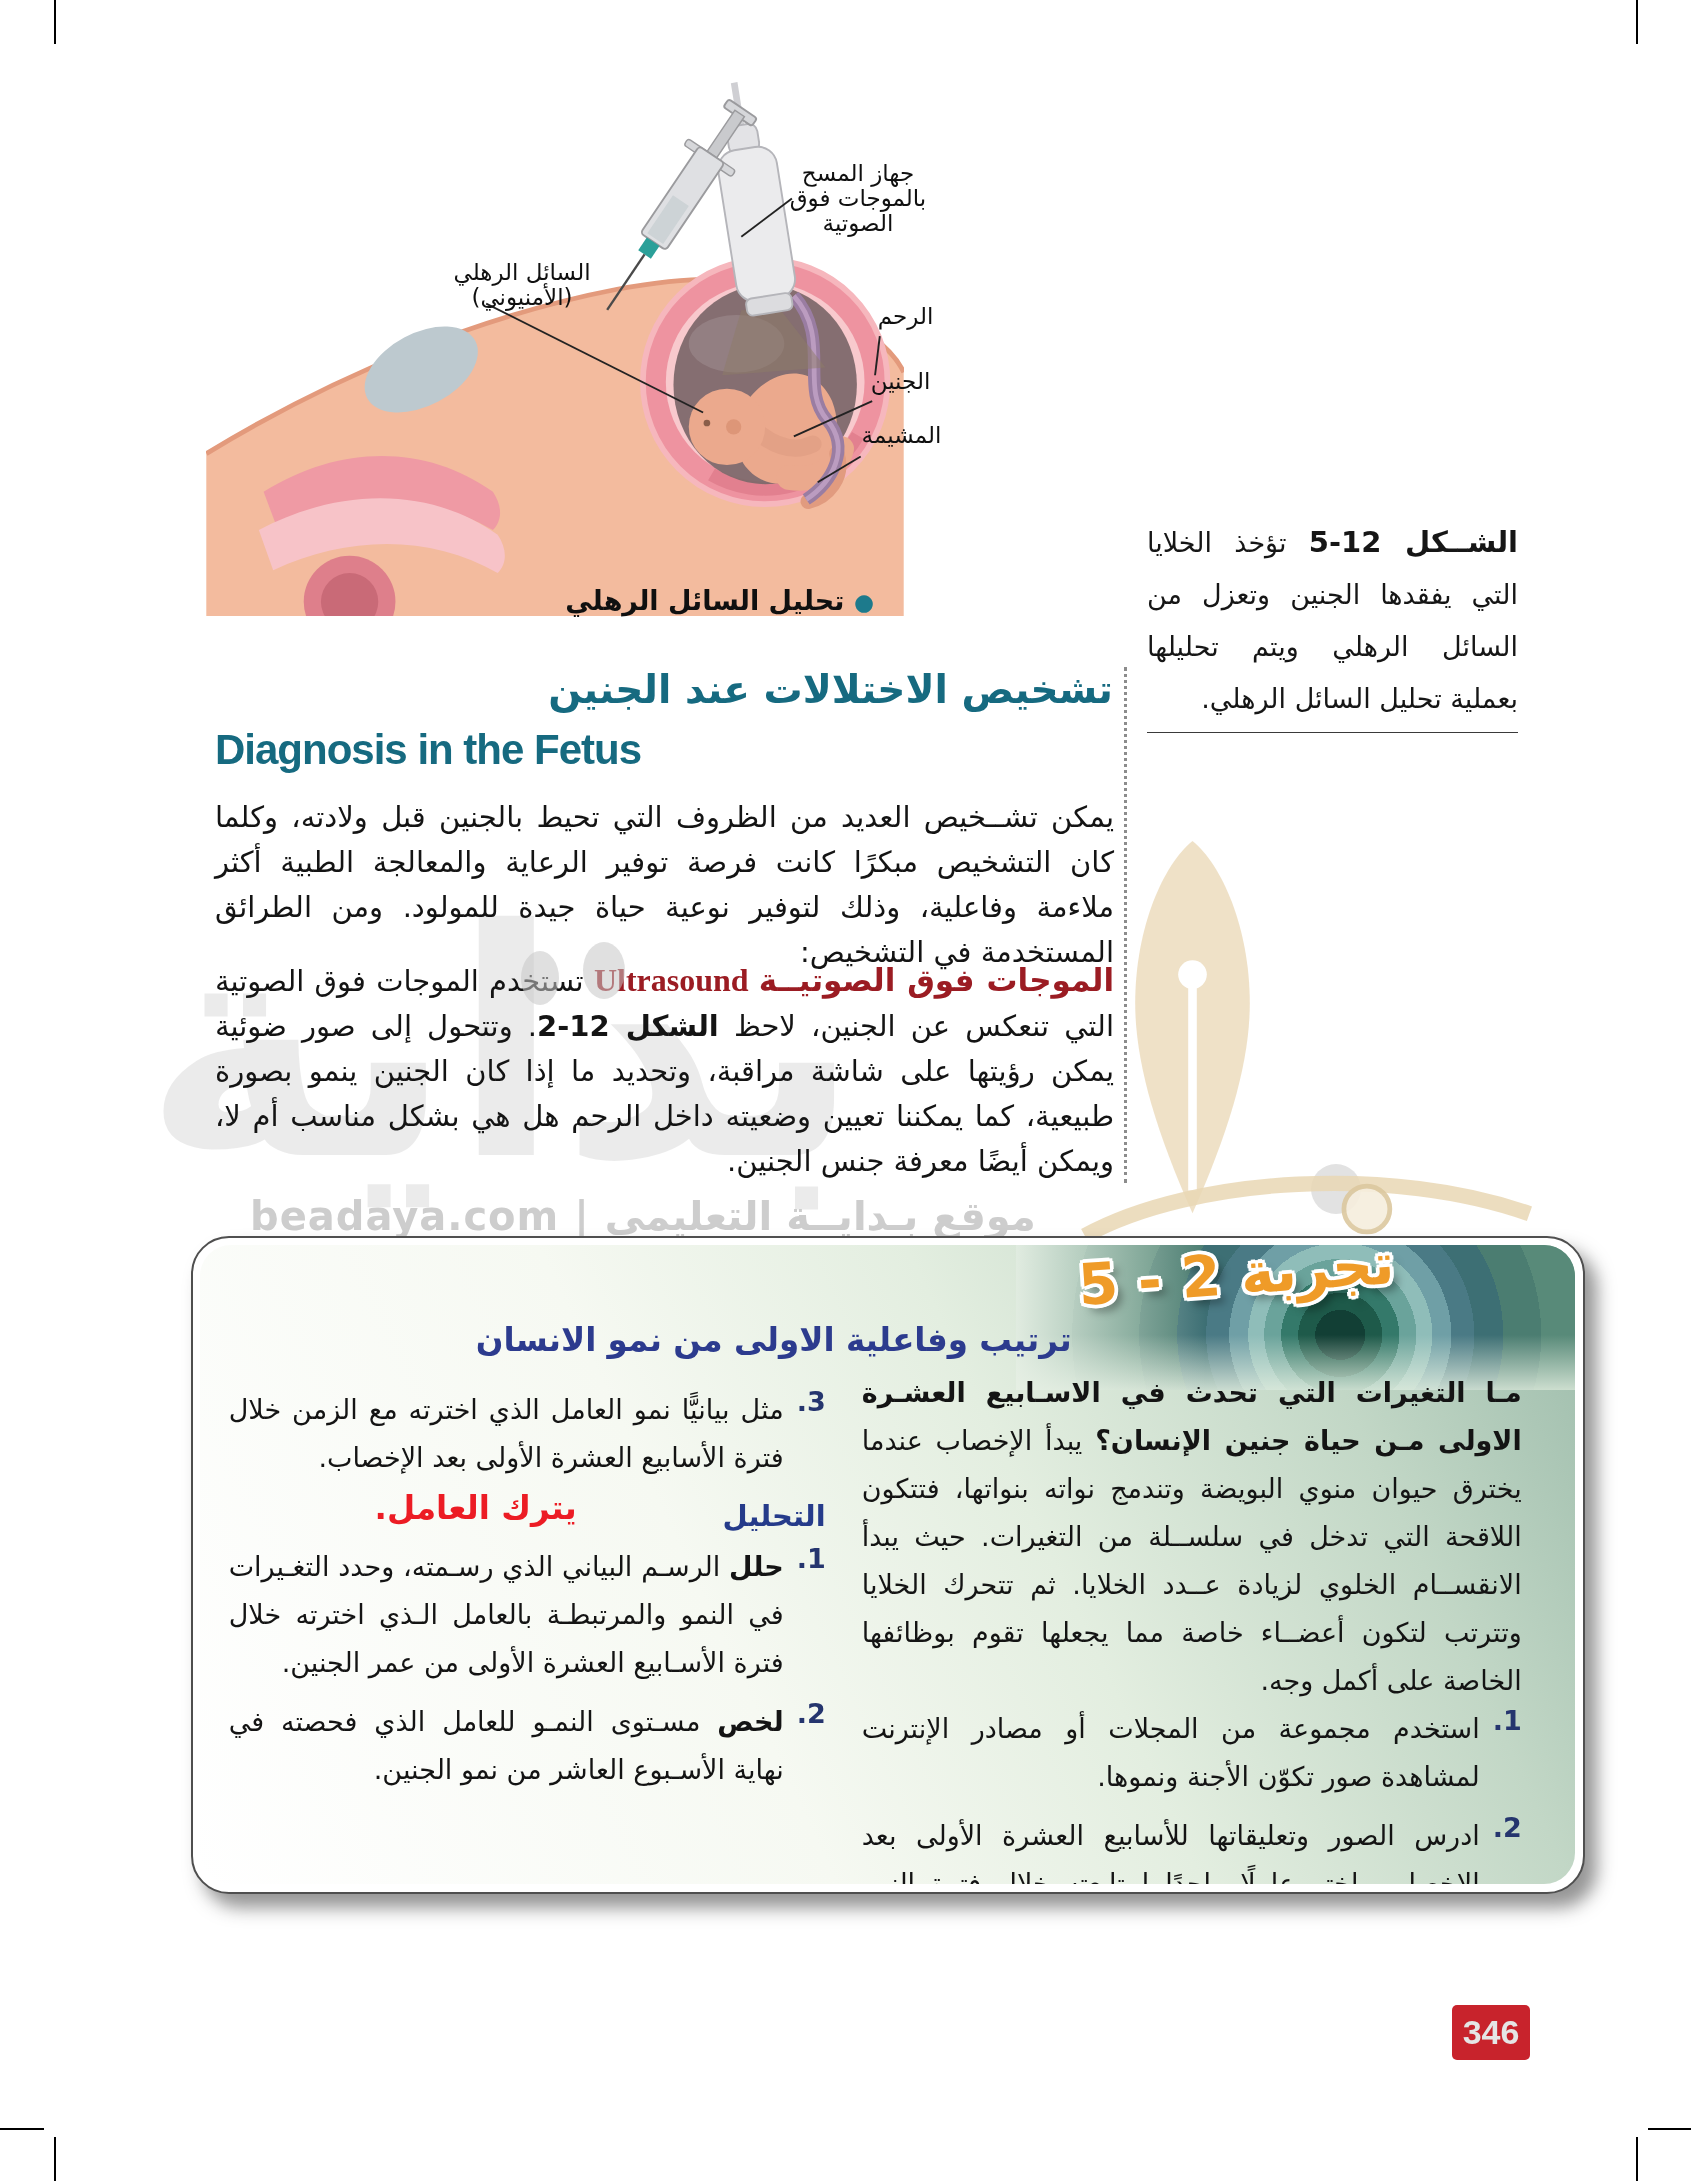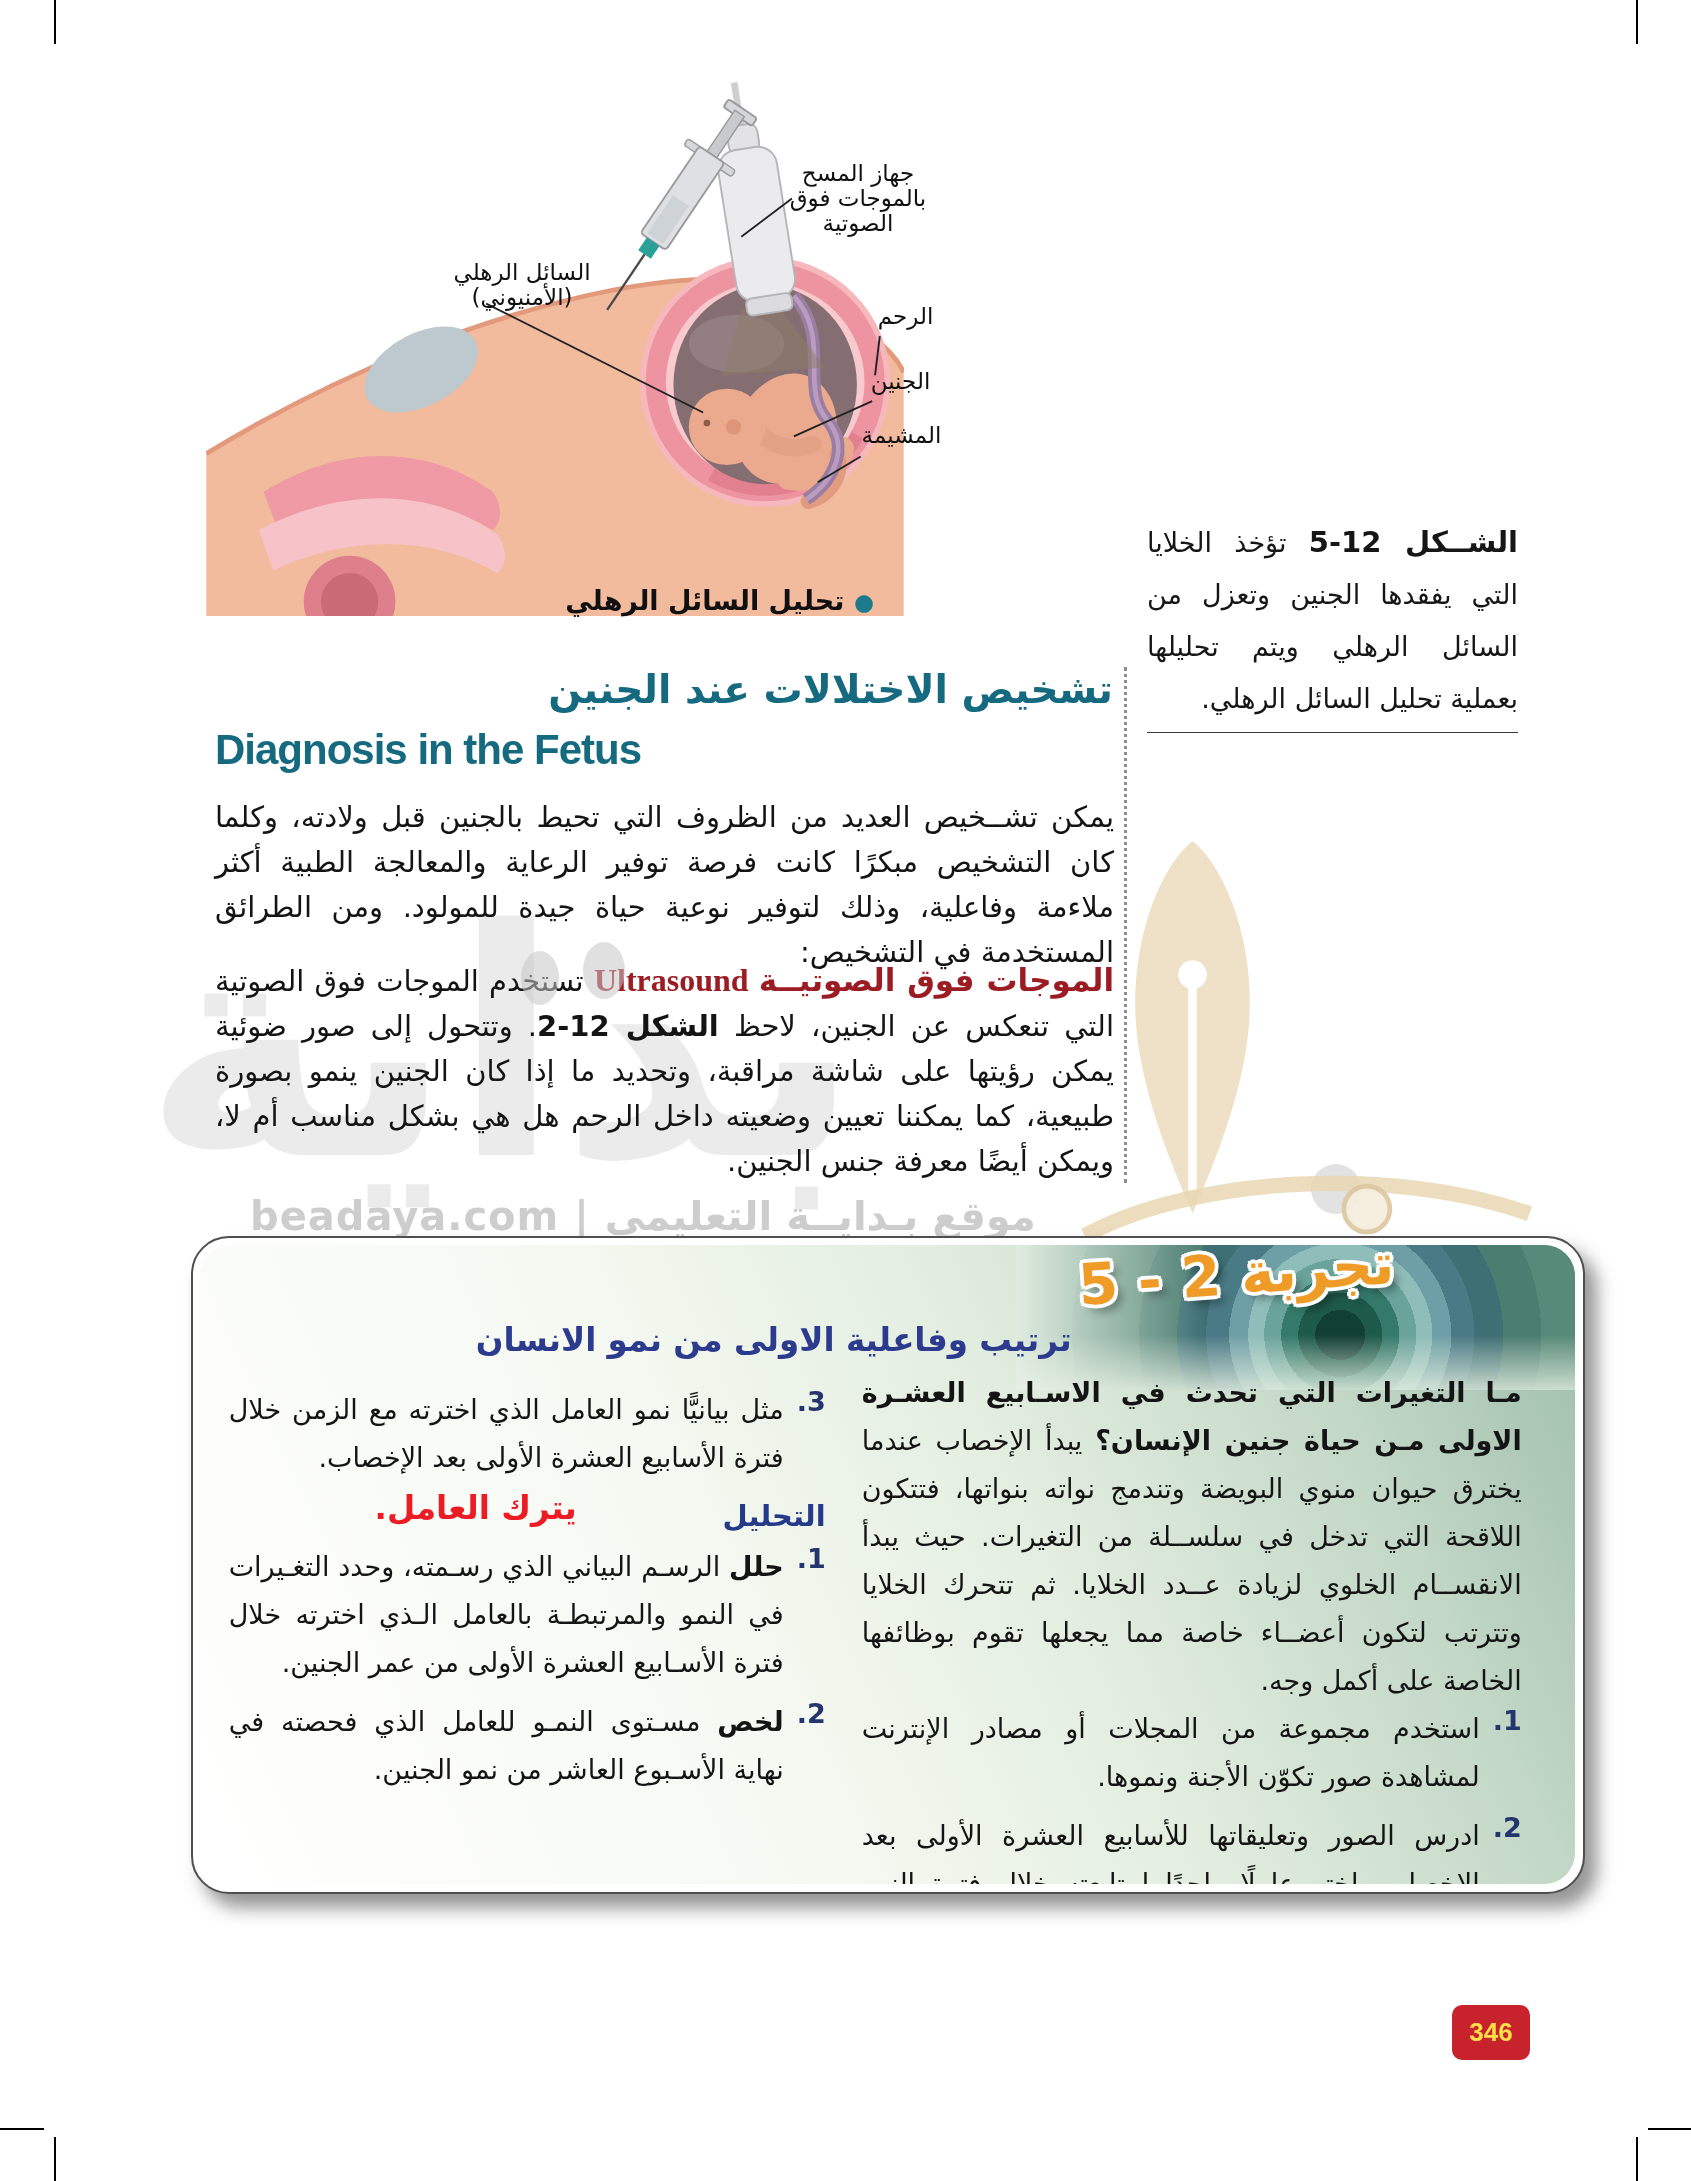--- a/index.html
+++ b/index.html
@@ -44,22 +44,22 @@
   .exp-badge{font-size:57px;font-weight:bold;color:#ef9b28;direction:rtl;transform:rotate(-4deg);
     text-shadow:2.9px 2.9px 0 #fff,-2.9px 2.9px 0 #fff,2.9px -2.9px 0 #fff,-2.9px -2.9px 0 #fff,
                 0 3.8px 0 #fff,3.8px 0 0 #fff,-3.8px 0 0 #fff,0 -3.8px 0 #fff,6.7px 7.6px 8.6px rgba(0,0,0,.35);}
   .exp-title{font-size:32.5px;font-weight:bold;color:#2c3b8e;text-align:center;}
   .exp-text{font-size:27px;line-height:48px;color:#141414;}
   .exp-bold{font-weight:bold;}
   .exp-h{font-size:29px;font-weight:bold;color:#253b8a;}
   .stepnum{font-weight:bold;color:#25356e;flex:0 0 42px;font-size:27px;}
   .steprow{display:flex;direction:rtl;}
   .red-note{font-size:32.5px;font-weight:bold;color:#ec1c24;}
-  .badge-346{background:#c8232c;color:#fde047;font-weight:bold;font-size:26px;
-    display:flex;align-items:center;justify-content:center;border-radius:10px;
+  .badge-346{background:#c8232c;color:#e5e5e5;font-weight:bold;font-size:34px;
+    display:flex;align-items:center;justify-content:center;border-radius:5px;
     font-family:"Liberation Sans",sans-serif;}
   .dotsep{border-left:3.8px dotted #8c8c8c;width:0;}
 </style>
 </head>
 <body>
 
 <div class="abs crop" style="left:54px;top:0;width:1.9px;height:44px;"></div>
 <div class="abs crop" style="left:1636px;top:0;width:1.9px;height:44px;"></div>
 <div class="abs crop" style="left:54px;top:2137px;width:1.9px;height:44px;"></div>
 <div class="abs crop" style="left:0;top:2128px;width:44px;height:1.9px;"></div>

